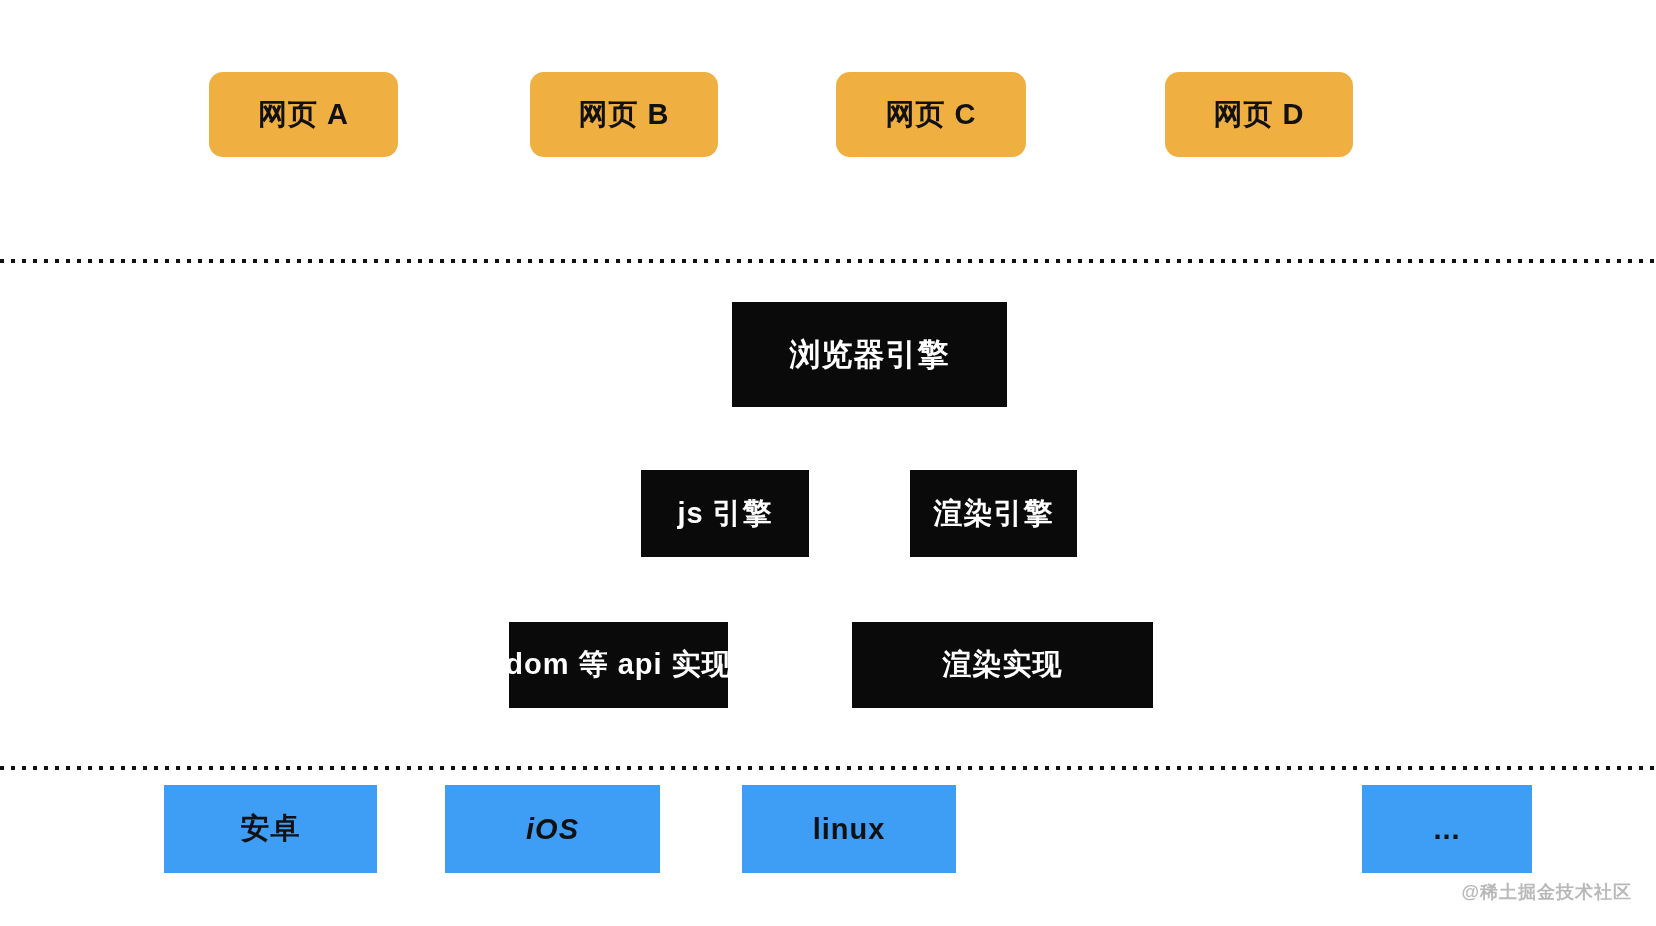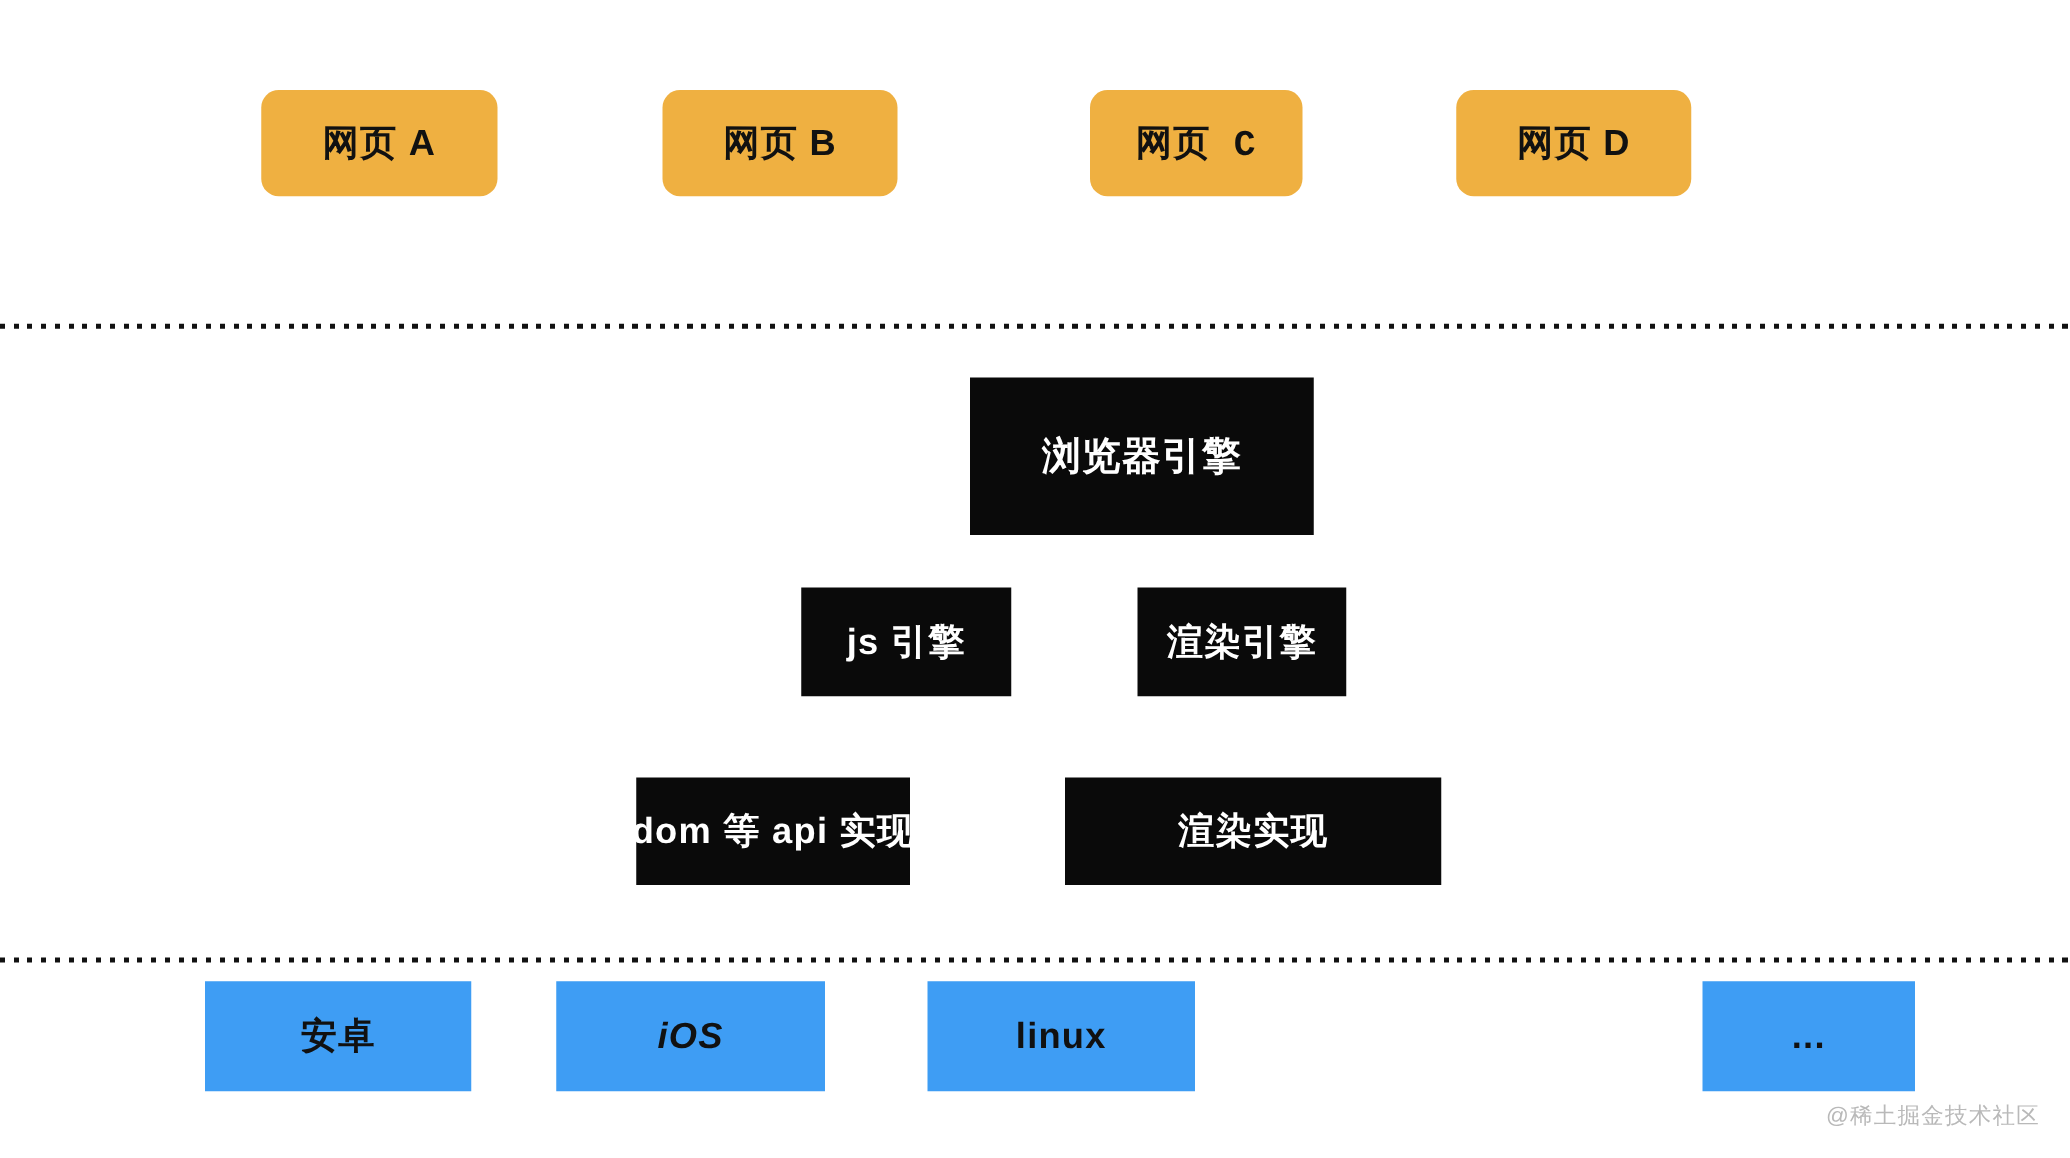--- a/index.html
+++ b/index.html
@@ -47,45 +47,45 @@
     height: 4px;
     background-image: repeating-linear-gradient(
       to right,
       #111111 0px, #111111 4px,
       transparent 4px, transparent 11px
     );
   }
   
   .webpage-a { left: 209px;  top: 72px; width: 189px; height: 85px; }
   .webpage-b { left: 530px;  top: 72px; width: 188px; height: 85px; }
-  .webpage-c { left: 872px;  top: 72px; width: 170px; height: 85px; font-family: Liberation Mono, monospace; }
+  .webpage-c { left: 836px;  top: 72px; width: 190px; height: 85px; }
   .webpage-d { left: 1165px; top: 72px; width: 188px; height: 85px; }
 
   .divider-top    { top: 259px; }
   .divider-bottom { top: 766px; }
 
-  .browser-engine { left: 732px; top: 302px; width: 275px; height: 126px; font-size: 31px; margin-left: 44px; }
+  .browser-engine { left: 732px; top: 302px; width: 275px; height: 105px; font-size: 31px; }
   .js-engine      { left: 641px; top: 470px; width: 168px; height: 87px; text-align: right; }
   .render-engine  { left: 910px; top: 470px; width: 167px; height: 87px; }
   .dom-api-impl   { left: 509px; top: 622px; width: 219px; height: 86px; }
   .render-impl    { left: 852px; top: 622px; width: 301px; height: 86px; }
 
   
   .platform-android { left: 164px;  top: 785px; width: 213px; height: 88px; }
   .platform-ios     { left: 445px;  top: 785px; width: 215px; height: 88px; font-style: italic; }
   .platform-linux   { left: 742px;  top: 785px; width: 214px; height: 88px; }
   .platform-windows { left: 1064px; top: 785px; width: 215px; height: 88px; }
   .platform-more    { left: 1362px; top: 785px; width: 170px; height: 88px; }
 
   .watermark {
     position: absolute;
     right: 24px;
     top: 880px;
     font-size: 18px;
-    font-weight: normal;
+    font-weight: bold;
     letter-spacing: 1px;
     color: #b9b9b9;
   }
 </style>
 </head>
 <body>
 
 <div class="canvas">
 
   <div class="box box-orange webpage-a">网页 A</div>

